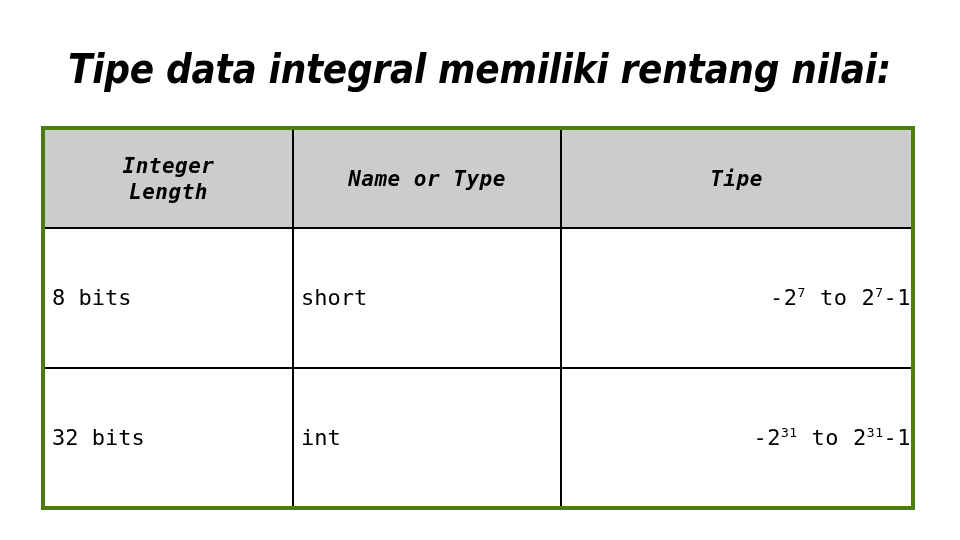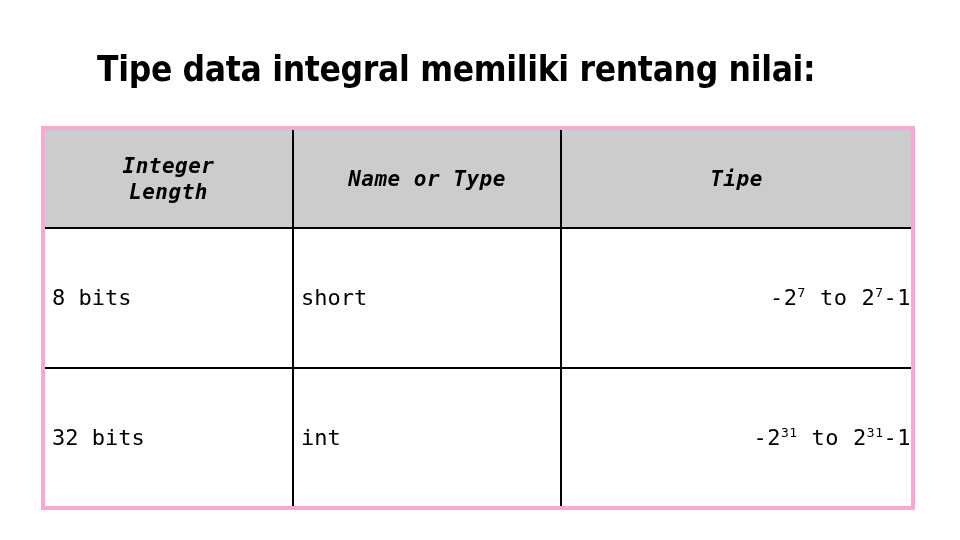--- a/index.html
+++ b/index.html
@@ -17,41 +17,42 @@
 
   #slide {
     position: absolute;
     inset: 0;
     background: #ffffff;
   }
 
   
   #slide-title {
     position: absolute;
-    left: 97px;
+    left: 68px;
     top: 48px;
     width: 800px;
     font-family: "DejaVu Sans Condensed", "Liberation Sans Narrow", "Liberation Sans", sans-serif;
-    font-size: 35px;
+    font-size: 40px;
     font-weight: bold;
     font-stretch: condensed;
     color: #000000;
     letter-spacing: -0.3px;
     line-height: 42px;
     white-space: nowrap;
+    font-style: italic;
   }
 
   
   #range-table {
     position: absolute;
     left: 41px;
     top: 126px;
     width: 870px;
     height: 384px;
-    border: 4px solid #f9a8d4;
+    border: 4px solid #4d7c0f;
     box-sizing: border-box;
     border-collapse: collapse;
     background: #ffffff;
     table-layout: fixed;
   }
   #range-table col.c-len   { width: 250px; }
   #range-table col.c-name  { width: 268px; }
   #range-table col.c-range { width: 352px; }
 
   #range-table th,

